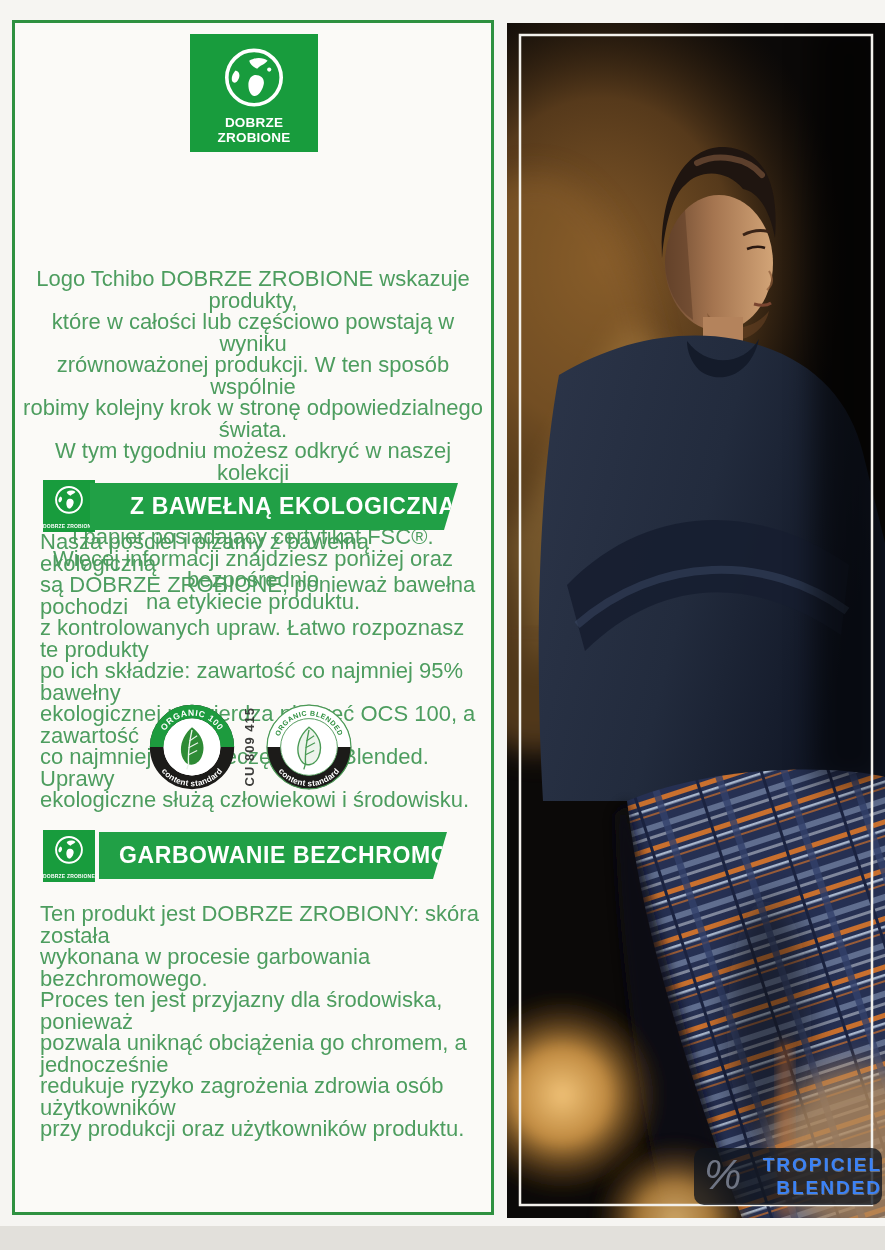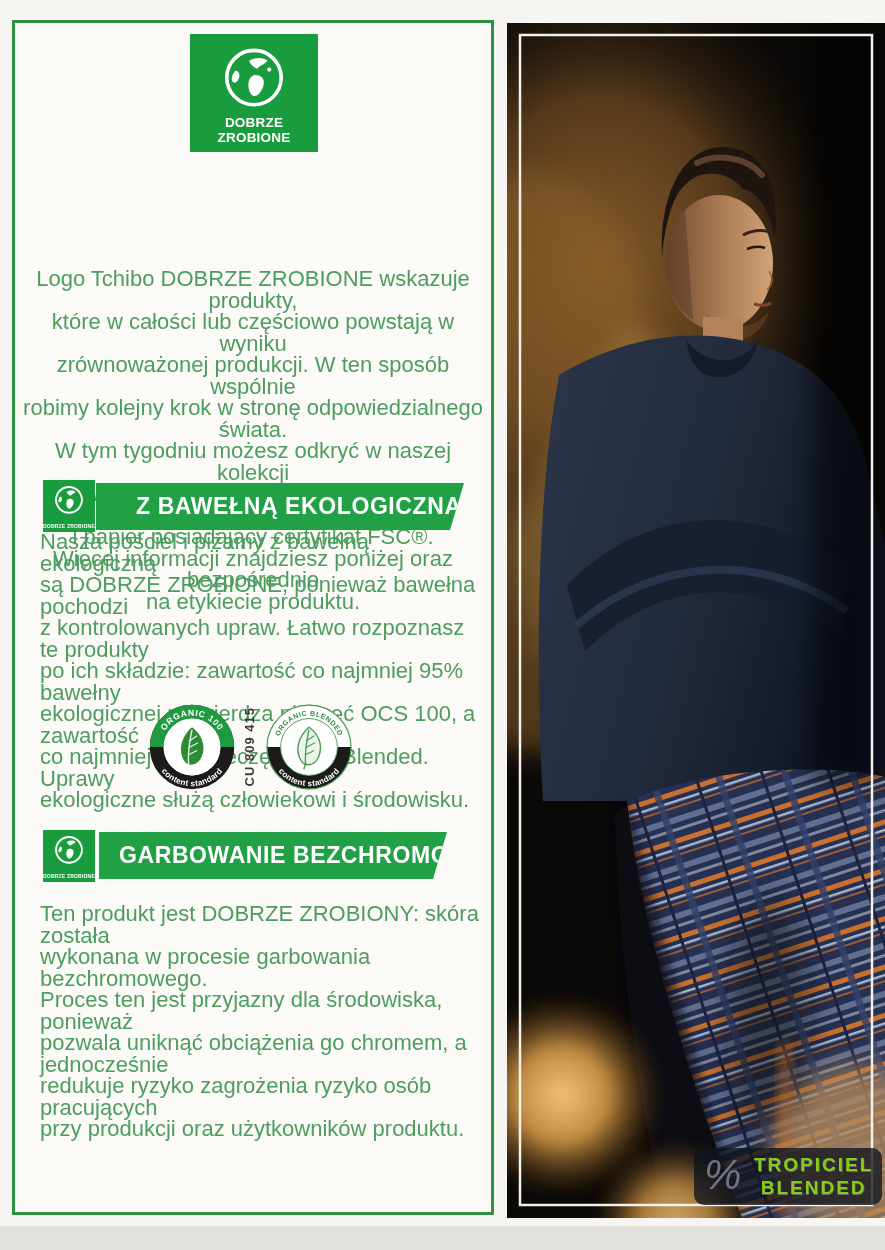--- a/index.html
+++ b/index.html
@@ -23,38 +23,38 @@
   .body2{left:40px;top:903px;width:445px;}
   
   .badge-sm{position:absolute;width:52px;height:52px;background:#189c3d;}
   .badge-sm svg{position:absolute;left:7px;top:2px;width:38px;height:38px;}
   .badge-sm .badge-label{position:absolute;left:0;right:0;bottom:3px;text-align:center;
          color:#fff;font-size:5px;font-weight:bold;letter-spacing:0.2px;}
   .banner{position:absolute;height:47px;background:#21a046;
          clip-path:polygon(0 0,100% 0,calc(100% - 14px) 100%,0 100%);}
   .banner .banner-label{display:block;padding-left:20px;line-height:47px;color:#ffffff;
          font-size:23px;font-weight:bold;letter-spacing:0.6px;white-space:nowrap;}
-  .badge-sm.row1{left:43px;top:480px;} .banner.row1{left:96px;top:483px;width:348px;padding-left:20px;}
+  .badge-sm.row1{left:43px;top:480px;} .banner.row1{left:90px;top:483px;width:348px;padding-left:20px;}
   .badge-sm.row2{left:43px;top:830px;} .banner.row2{left:99px;top:832px;width:348px;}
   
   .seal{position:absolute;width:86px;height:86px;}
   .seal1{left:149px;top:704px;} .seal2{left:266px;top:704px;}
   .cert-code{position:absolute;left:236px;top:702px;width:26px;height:90px;
          display:flex;align-items:center;justify-content:center;}
   .cert-code span{writing-mode:vertical-rl;transform:rotate(180deg);
          font-size:13px;font-weight:bold;color:#3c3c3a;letter-spacing:1px;}
   
   .photo{position:absolute;left:507px;top:23px;width:378px;height:1195px;background:#0b0908;}
   .photo svg.scene{position:absolute;left:0;top:0;width:100%;height:100%;}
   .watermark{position:absolute;right:3px;bottom:13px;width:188px;height:57px;
          background:rgba(16,20,30,0.78);border-radius:10px;
          display:flex;align-items:center;}
   .watermark .pct{font-size:42px;font-style:italic;font-weight:normal;color:#6f7584;
          margin:0 4px 4px 10px;}
-  .watermark .wm-text{flex:1;text-align:center;color:#84cc16;font-weight:bold;
+  .watermark .wm-text{flex:1;text-align:right;color:#3b82f6;font-weight:bold;
          font-size:19px;letter-spacing:2px;line-height:1.2;
          text-shadow:0.6px 0.6px 0 rgba(155,160,172,0.55);}
   .bottom-strip{position:absolute;left:0;top:1226px;width:885px;height:24px;background:#e2e0db;}
 </style>
 </head>
 <body>
 
 <div class="page">
 
   <div class="panel"></div>
@@ -159,21 +159,21 @@
     <div class="badge-label">DOBRZE ZROBIONE</div>
   </div>
   <div class="banner row2">
     <span class="banner-label">GARBOWANIE BEZCHROMOWE</span>
   </div>
 
   <div class="para body2">Ten produkt jest DOBRZE ZROBIONY: skóra została
 wykonana w procesie garbowania bezchromowego.
 Proces ten jest przyjazny dla środowiska, ponieważ
 pozwala uniknąć obciążenia go chromem, a jednocześnie
-redukuje ryzyko zagrożenia ryzyko osób pracujących
+redukuje ryzyko zagrożenia zdrowia osób użytkowników
 przy produkcji oraz użytkowników produktu.</div>
 
   <div class="photo">
     <svg class="scene" viewBox="0 0 378 1195" preserveAspectRatio="none">
       <defs>
         <radialGradient id="wall" cx="50%" cy="50%" r="50%">
           <stop offset="0%" stop-color="#8a5e2b"></stop>
           <stop offset="55%" stop-color="#5a3c1c"></stop>
           <stop offset="100%" stop-color="#281a0c" stop-opacity="0"></stop>
         </radialGradient>

